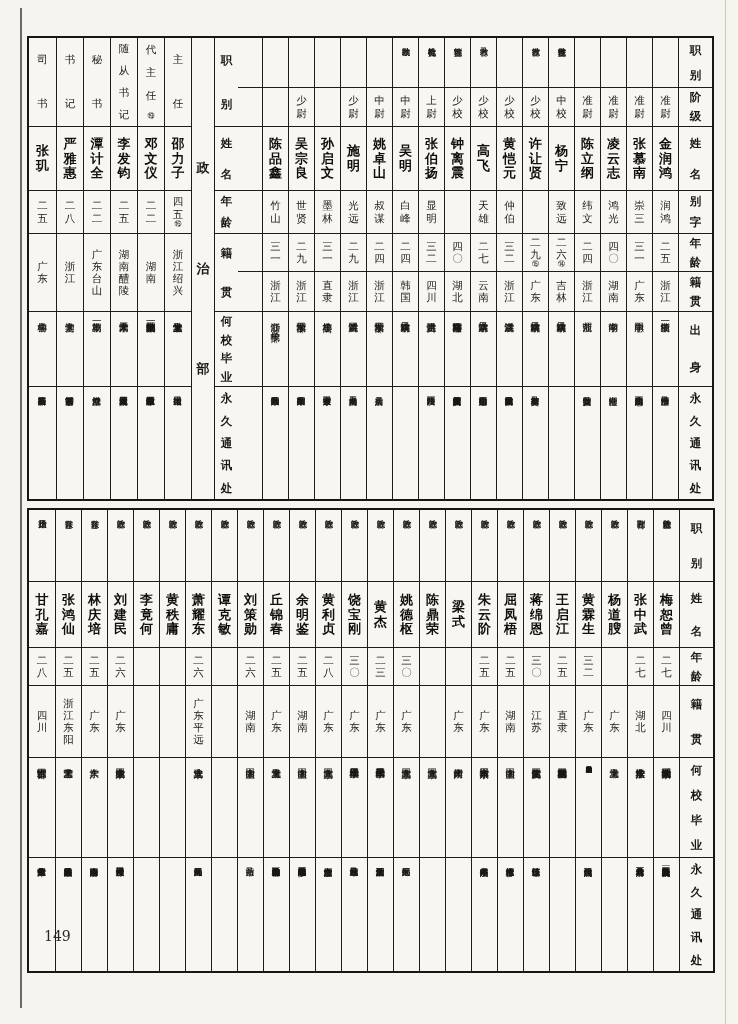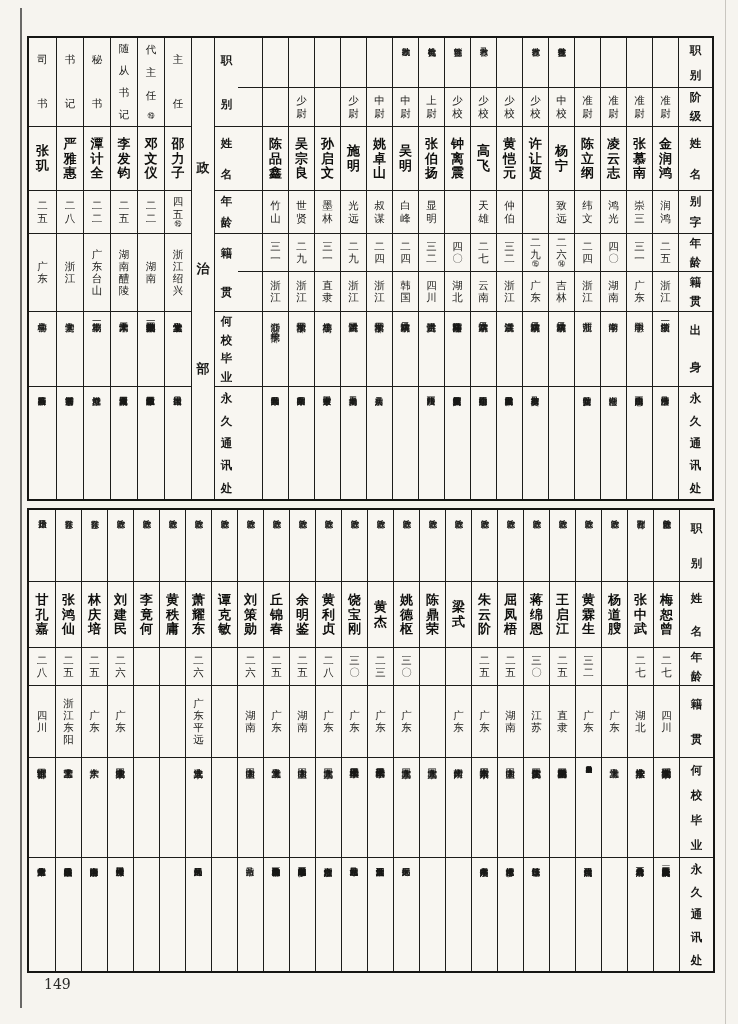--- a/index.html
+++ b/index.html
@@ -41,21 +41,21 @@
     writing-mode:vertical-rl;text-orientation:upright;
     line-height:1.22;font-size:9px;letter-spacing:0px;max-height:100%;
   }
   .flow.role{font-size:8.5px;line-height:1.15;}
   .flow.school{font-size:9.5px;}
   .flow.school.tiny{font-size:6.5px;line-height:1.1;}
   .flow.addr{font-size:8.5px;line-height:1.2;}
   .title-col .cell{align-items:center;}
   .title-stack{font-size:13px;font-weight:600;letter-spacing:0;padding:80px 0;}
   #page-number{
-    position:absolute;left:44px;top:976px;
+    position:absolute;left:44px;top:928px;
     font-family:"DejaVu Serif",serif;font-size:14px;color:#2a2a28;
   }
 </style>
 </head>
 <body>
 
 <div id="paper">
   <div class="scanline-left"></div>
   <div class="scanline-right"></div>
 

